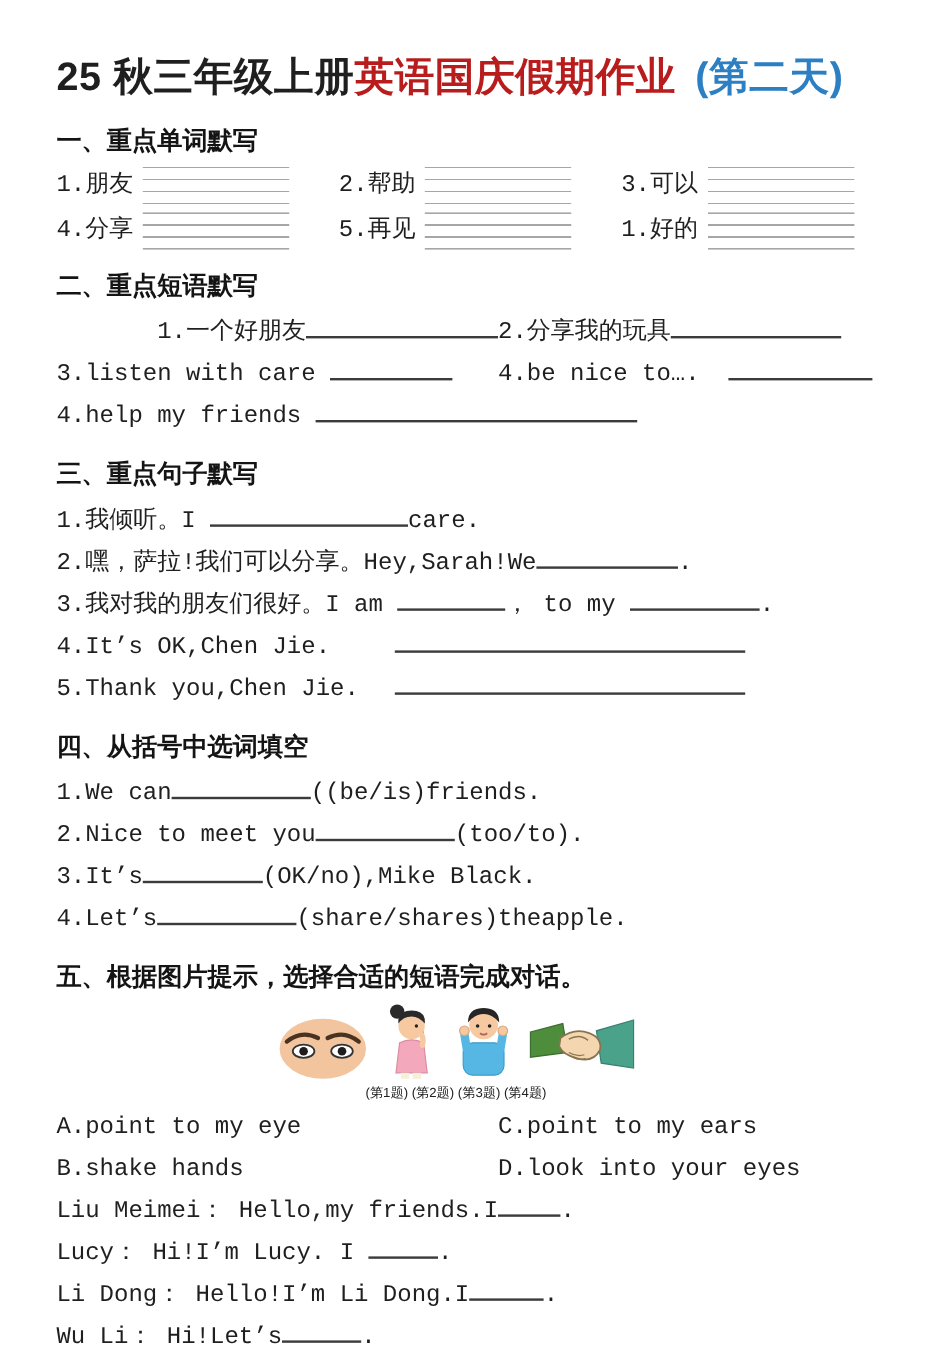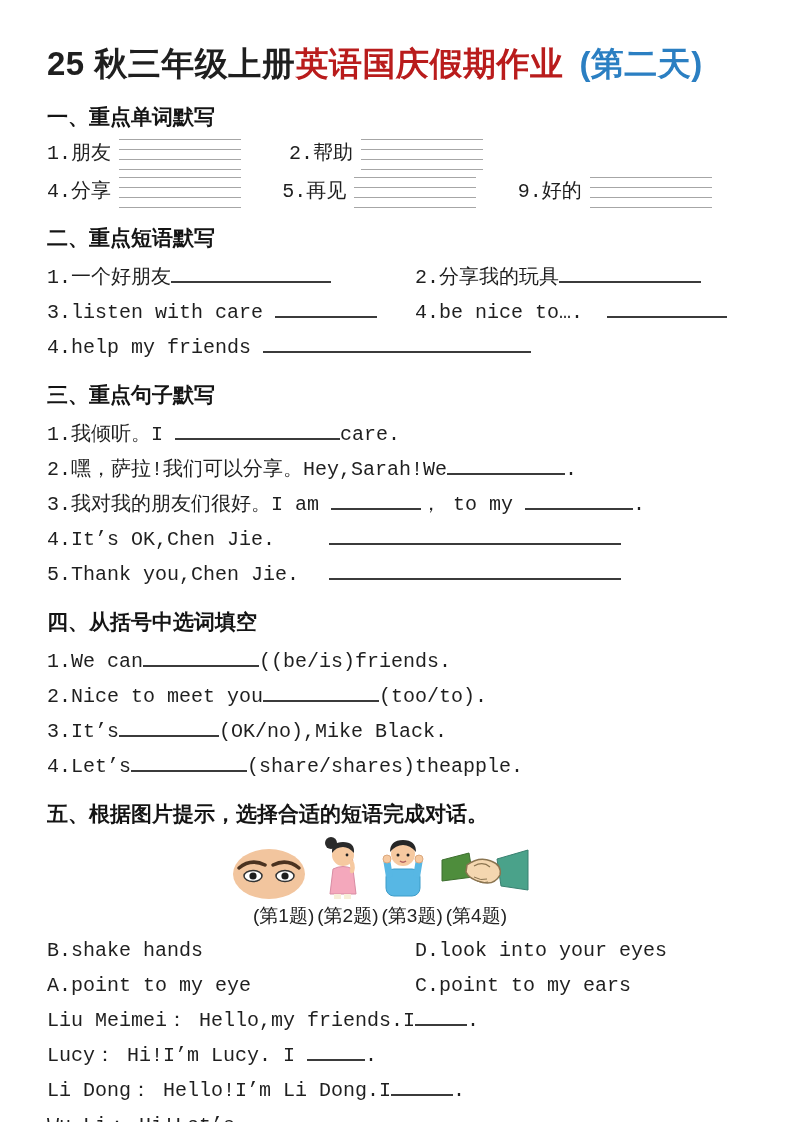--- a/index.html
+++ b/index.html
@@ -38,21 +38,21 @@
   }
   .wgrid{
     width:122px;height:31px;margin-left:8px;flex:0 0 auto;
     background:repeating-linear-gradient(to bottom,#a6a6a6 0 1px,transparent 1px 10px);
   }
   
   .pics{display:flex;justify-content:center;align-items:flex-end;gap:12px;margin:4px 40px 0 0;}
   .pic{flex:0 0 auto;}
   .plabels{
     display:flex;justify-content:center;gap:3px;margin:3px 40px 4px 0;
-    font-size:19px;color:#222;
+    font-size:11px;color:#222;
   }
   .plabel{white-space:pre;}
 </style>
 </head>
 <body>
 
 <div class="page">
 
   <h1 class="doc-title"><span class="t-black">25 秋三年级上册</span><span class="t-red" style="color: #b91c1c;">英语国庆假期作业</span><span class="t-blue" style="color: rgb(43, 127, 194); margin-left: 16px;">(第二天)</span></h1>
 
@@ -60,40 +60,44 @@
   <div class="content">
       <div class="wrow">
         <div class="wcell">
           <span class="wlabel">1.朋友</span>
           <div class="wgrid"></div>
         </div>
         <div class="wcell">
           <span class="wlabel">2.帮助</span>
           <div class="wgrid"></div>
         </div>
+        <div class="wcell">
+          <span class="wlabel">3.可以</span>
+          <div class="wgrid"></div>
+        </div>
       </div>
       <div class="wrow">
         <div class="wcell">
           <span class="wlabel">4.分享</span>
           <div class="wgrid"></div>
         </div>
         <div class="wcell">
           <span class="wlabel">5.再见</span>
           <div class="wgrid"></div>
         </div>
         <div class="wcell">
-          <span class="wlabel">9.好的</span>
+          <span class="wlabel">1.好的</span>
           <div class="wgrid"></div>
         </div>
       </div>
     </div>
 
   <div class="heading">二、重点短语默写</div>
   <div class="content">
-      <div class="line"><span class="cell" style="width: 368px;"><span class="seg">1.一个好朋友</span><span class="blank" style="width: 160px;"></span></span><span class="seg">2.分享我的玩具</span><span class="blank" style="width: 142px;"></span></div>
+      <div class="line"><span class="cell" style="width: 368px; text-align: right;"><span class="seg">1.一个好朋友</span><span class="blank" style="width: 160px;"></span></span><span class="seg">2.分享我的玩具</span><span class="blank" style="width: 142px;"></span></div>
       <div class="line"><span class="cell" style="width: 368px;"><span class="seg">3.listen with care </span><span class="blank" style="width: 102px;"></span></span><span class="seg">4.be nice to….  </span><span class="blank" style="width: 120px;"></span></div>
       <div class="line"><span class="seg">4.help my friends </span><span class="blank" style="width: 268px;"></span></div>
     </div>
 
   <div class="heading">三、重点句子默写</div>
   <div class="content">
       <div class="line"><span class="seg">1.我倾听。I </span><span class="blank" style="width: 165px;"></span><span class="seg">care.</span></div>
       <div class="line"><span class="seg">2.嘿，萨拉!我们可以分享。Hey,Sarah!We</span><span class="blank" style="width: 118px;"></span><span class="seg">.</span></div>
       <div class="line"><span class="seg">3.我对我的朋友们很好。I am </span><span class="blank" style="width: 90px;"></span><span class="seg">， to my </span><span class="blank" style="width: 108px;"></span><span class="seg">.</span></div>
       <div class="line"><span class="cell" style="width: 282px;"><span class="seg">4.It’s OK,Chen Jie.</span></span><span class="blank" style="width: 292px;"></span></div>
@@ -153,22 +157,22 @@
     </svg>
   </div>
   <div class="plabels">
       <span class="plabel">(第1题)</span>
       <span class="plabel">(第2题)</span>
       <span class="plabel">(第3题)</span>
       <span class="plabel">(第4题)</span>
     </div>
 
   <div class="content">
+      <div class="line"><span class="cell" style="width: 368px;"><span class="seg">A.point to my eye</span></span><span class="seg">C.point to my ears</span></div>
       <div class="line"><span class="cell" style="width: 368px;"><span class="seg">B.shake hands</span></span><span class="seg">D.look into your eyes</span></div>
-      <div class="line"><span class="cell" style="width: 368px;"><span class="seg">A.point to my eye</span></span><span class="seg">C.point to my ears</span></div>
     </div>
   <div class="content">
       <div class="line"><span class="seg">Liu Meimei： Hello,my friends.I</span><span class="blank" style="width: 52px;"></span><span class="seg">.</span></div>
       <div class="line"><span class="seg">Lucy： Hi!I’m Lucy. I </span><span class="blank" style="width: 58px;"></span><span class="seg">.</span></div>
       <div class="line"><span class="seg">Li Dong： Hello!I’m Li Dong.I</span><span class="blank" style="width: 62px;"></span><span class="seg">.</span></div>
       <div class="line"><span class="seg">Wu Li： Hi!Let’s</span><span class="blank" style="width: 66px;"></span><span class="seg">.</span></div>
     </div>
 
 </div>
 

